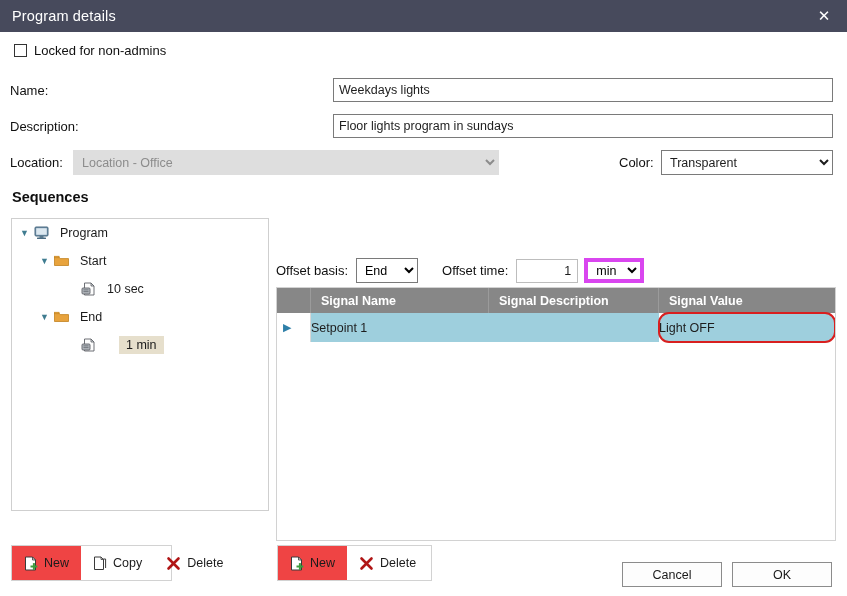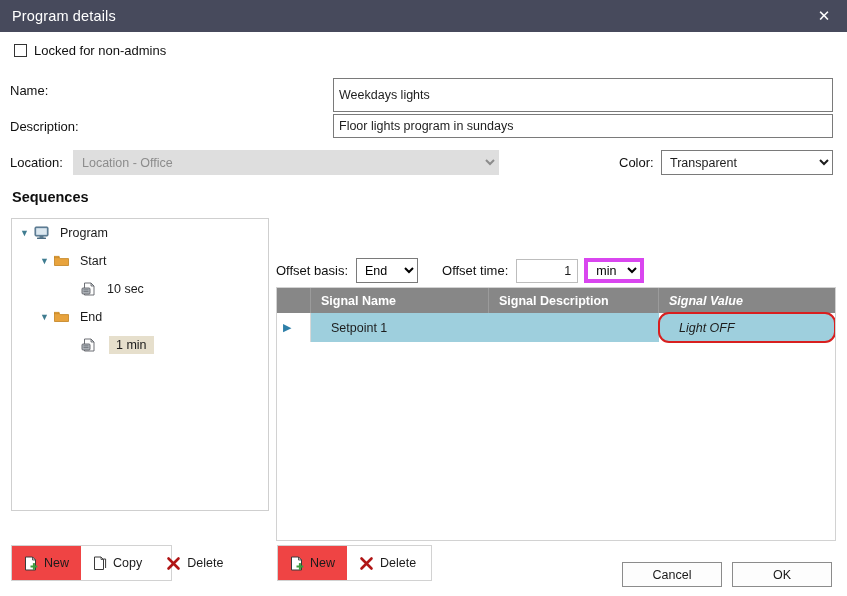--- a/index.html
+++ b/index.html
@@ -86,21 +86,21 @@
     position: absolute;
     box-sizing: border-box;
     border: 1px solid #7a7a7a;
     background: #ffffff;
     font-family: "Liberation Sans", sans-serif;
     font-size: 12.5px;
     color: #1d1d1d;
     padding: 0 5px;
     outline: none;
   }
-  .in-name { left: 333px; top: 46px; width: 500px; height: 34px; }
+  .in-name { left: 333px; top: 46px; width: 500px; height: 24px; }
   .in-desc { left: 333px; top: 82px; width: 500px; height: 24px; }
 
   
   .sel {
     position: absolute;
     box-sizing: border-box;
     font-family: "Liberation Sans", sans-serif;
     font-size: 12.5px;
     background: #ffffff;
     border: 1px solid #7a7a7a;
@@ -158,21 +158,21 @@
     width: 20px;
     flex: 0 0 20px;
     display: flex;
     align-items: center;
     justify-content: flex-start;
   }
   .node-label { margin-left: 6px; }
   .node-label.selected {
     background: #e6dfcc;
     padding: 2px 7px;
-    margin-left: 8px;
+    margin-left: 18px;
   }
 
   
   .toolbar {
     position: absolute;
     box-sizing: border-box;
     border: 1px solid #d2d2d2;
     background: #ffffff;
     display: flex;
     align-items: stretch;
@@ -258,33 +258,33 @@
   .gh-cell {
     display: flex;
     align-items: center;
     padding-left: 10px;
     box-sizing: border-box;
     border-right: 1px solid #9b9b9b;
   }
   .gh-indicator { width: 34px; padding-left: 0; }
   .c-name  { width: 178px; }
   .c-desc  { width: 170px; }
-  .c-value { width: 176px; border-right: none; font-style: italic; }
+  .c-value { width: 176px; border-right: none; }
 
   .grid-row {
     display: flex;
     height: 29px;
     font-size: 12.5px;
     color: #1d1d1d;
     cursor: pointer;
   }
   .gr-cell {
     display: flex;
     align-items: center;
-    padding-left: 20px;
+    padding-left: 0;
     box-sizing: border-box;
   }
   .gr-indicator {
     width: 34px;
     padding-left: 6px;
     background: #ffffff;
     border-right: 1px solid #d8d8d8;
     color: #2e7fa8;
     font-size: 11px;
   }

